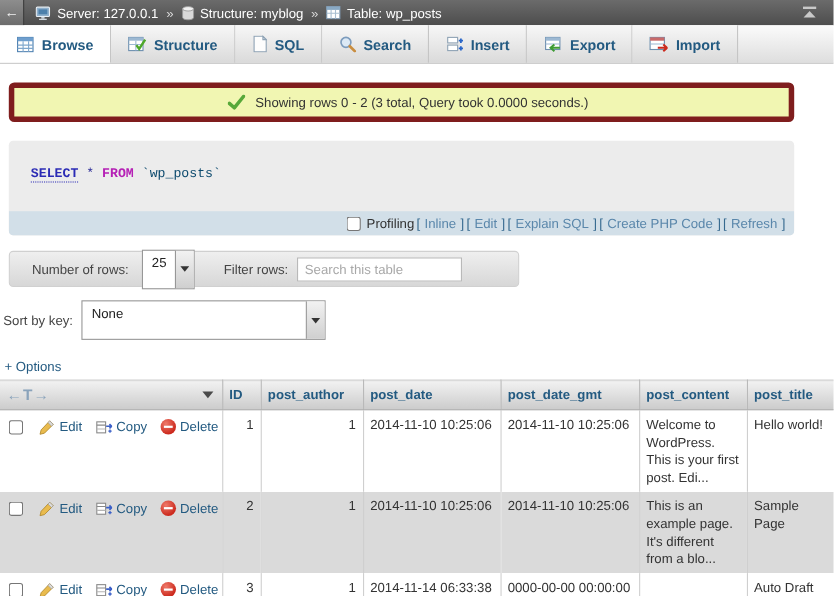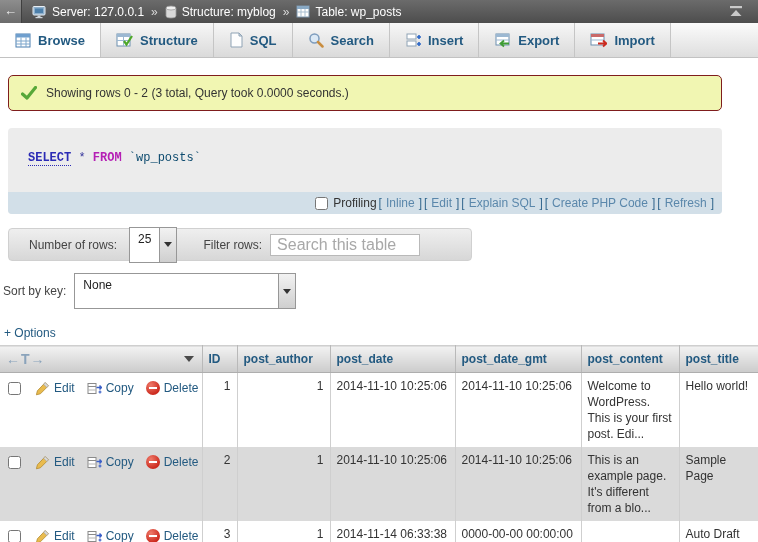--- a/index.html
+++ b/index.html
@@ -31,22 +31,22 @@
     display:flex; align-items:center; gap:7px; padding:0 15px;
     border-right:1px solid #c5c5c5; cursor:pointer;
     font-weight:bold; font-size:13px; color:#235a81;
     background:linear-gradient(#f7f7f7,#dadada);
   }
   .tab.active { background:#fff; }
   .tab .ticon { display:flex; }
   .more-arrow { width:0; height:0; border-left:6px solid transparent; border-right:6px solid transparent; border-top:7px solid #44596b; margin-right:2px; }
   
   .success {
-    margin:17px 36px 0 8px; height:36px; border:1px solid #7f1d1d; border-radius:5px;
-    background:#f1f6b2; display:flex; align-items:center; gap:9px; padding-left:12px; color:#333;
+    margin:17px 36px 0 8px; height:36px; border:5px solid #7f1d1d; border-radius:5px;
+    background:#f1f6b2; display:flex; align-items:center; gap:9px; padding-left:12px; color:#333;justify-content:center;
   }
   
   .query-panel { margin:17px 36px 0 8px; border-radius:4px; overflow:hidden; background:#ececec; }
   .sql-area {
     height:64px; padding:23px 0 0 20px;
     font-family:"Liberation Mono","DejaVu Sans Mono",monospace; font-size:12px;
   }
   .kw-select { color:#2b2bb5; border-bottom:1px dotted #2b2bb5; cursor:pointer;font-weight:bold; }
   .sql-star { color:#32329a; }
   .kw-from { color:#b520b5; font-weight:bold; }
@@ -66,21 +66,21 @@
   }
   .fselect { display:inline-flex; border:1px solid #979797; background:#fff; height:36px; cursor:pointer; }
   .fselect .val { padding:4px 8px 0 8px; color:#222; white-space:nowrap; }
   .fselect .btn {
     width:17px; background:linear-gradient(#f2f2f2,#cfcfcf); border-left:1px solid #979797;
     display:flex; align-items:center; justify-content:center;
   }
   .dn-tri { width:0; height:0; border-left:4px solid transparent; border-right:4px solid transparent; border-top:5px solid #333; }
   .filter-input {
     width:150px; height:22px; border:1px solid #b9b9b9; padding:0 6px;
-    font-family:"Liberation Sans",sans-serif; font-size:16px; color:#333;
+    font-family:"Liberation Sans",sans-serif; font-size:12px; color:#333;
   }
   .filter-input::placeholder { color:#a8a8a8; }
   .sort-row { margin:12px 0 0 3px; display:flex; align-items:center; gap:8px; }
   .sel-none { width:222px; }
   .sel-none .val { flex:1; }
   .options-link { display:inline-block; margin:17px 0 0 4px; color:#235a81; cursor:pointer; text-decoration:none; }
   
   table.results { width:758px; border-collapse:collapse; table-layout:fixed; margin-top:5px; }
   .results th {
     background:linear-gradient(#f2f2f2,#cbcbcb);

